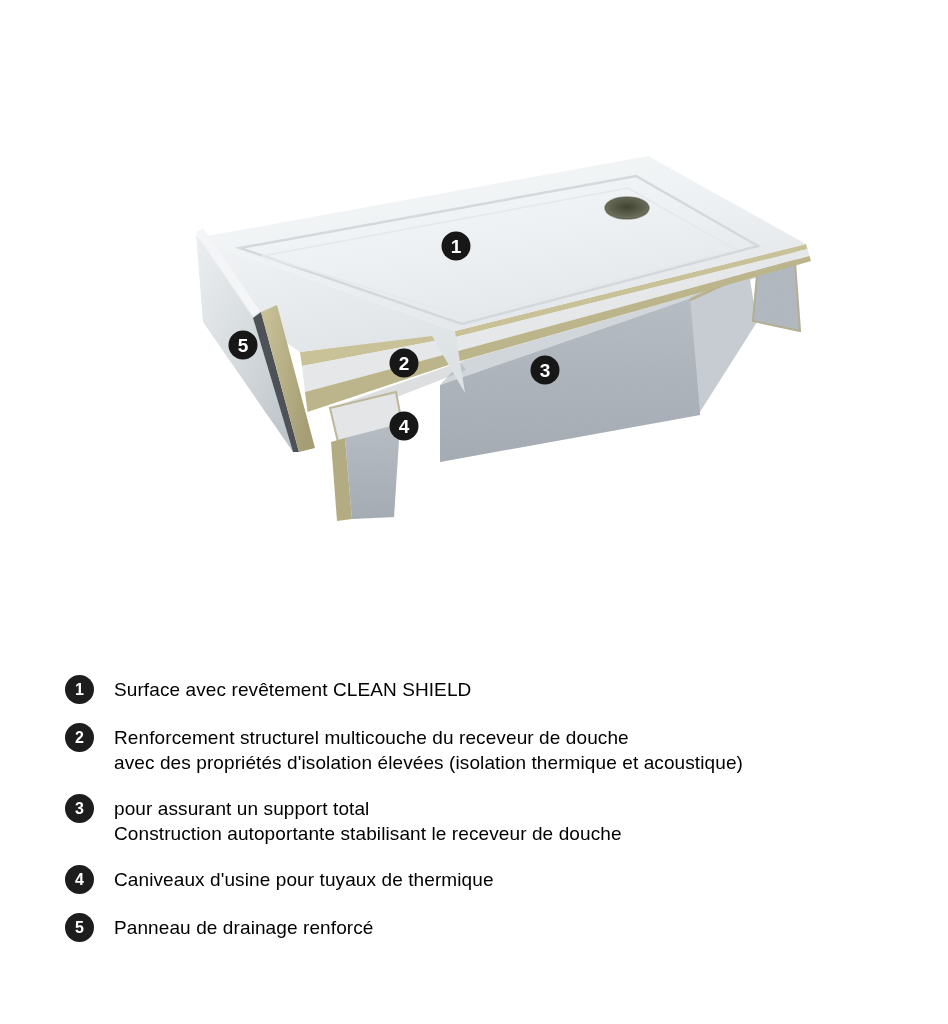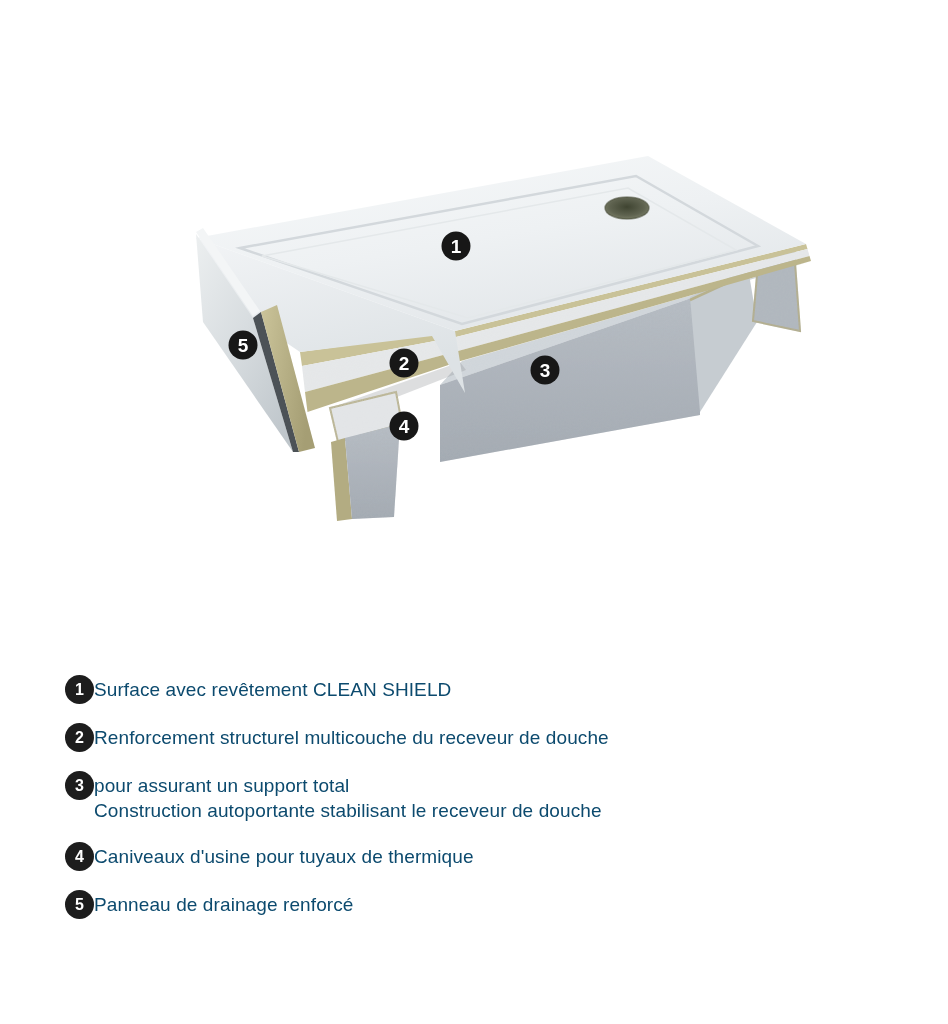--- a/index.html
+++ b/index.html
@@ -34,24 +34,25 @@
     flex:0 0 29px;
     width:29px;height:29px;
     border-radius:50%;
     background:#1d1d1d;
     color:#ffffff;
     display:flex;align-items:center;justify-content:center;
     font-size:16px;font-weight:bold;
     user-select:none;
   }
   .ltext{
+    margin-left:20px;
     padding-top:2px;
     font-size:19px;
     line-height:25px;
-    color:#0c4a6e;
+    color:#000000;
     letter-spacing:0.1px;
   }
   .ltext .line:empty{display:none;}
 </style>
 </head>
 <body>
 
 <div class="page">
 
   <div class="stage">
@@ -168,20 +169,21 @@
 
       </div>
     </div>
 
     <div class="legend-item">
       <div class="lbadge">
         <span>2</span>
       </div>
       <div class="ltext">
         <div class="line">Renforcement structurel multicouche du receveur de douche</div>
+        <div class="line">avec des propriétés d'isolation élevées (isolation thermique et acoustique)</div>
       </div>
     </div>
 
     <div class="legend-item">
       <div class="lbadge">
         <span>3</span>
       </div>
       <div class="ltext">
         <div class="line">pour assurant un support total</div>
         <div class="line">Construction autoportante stabilisant le receveur de douche</div>

